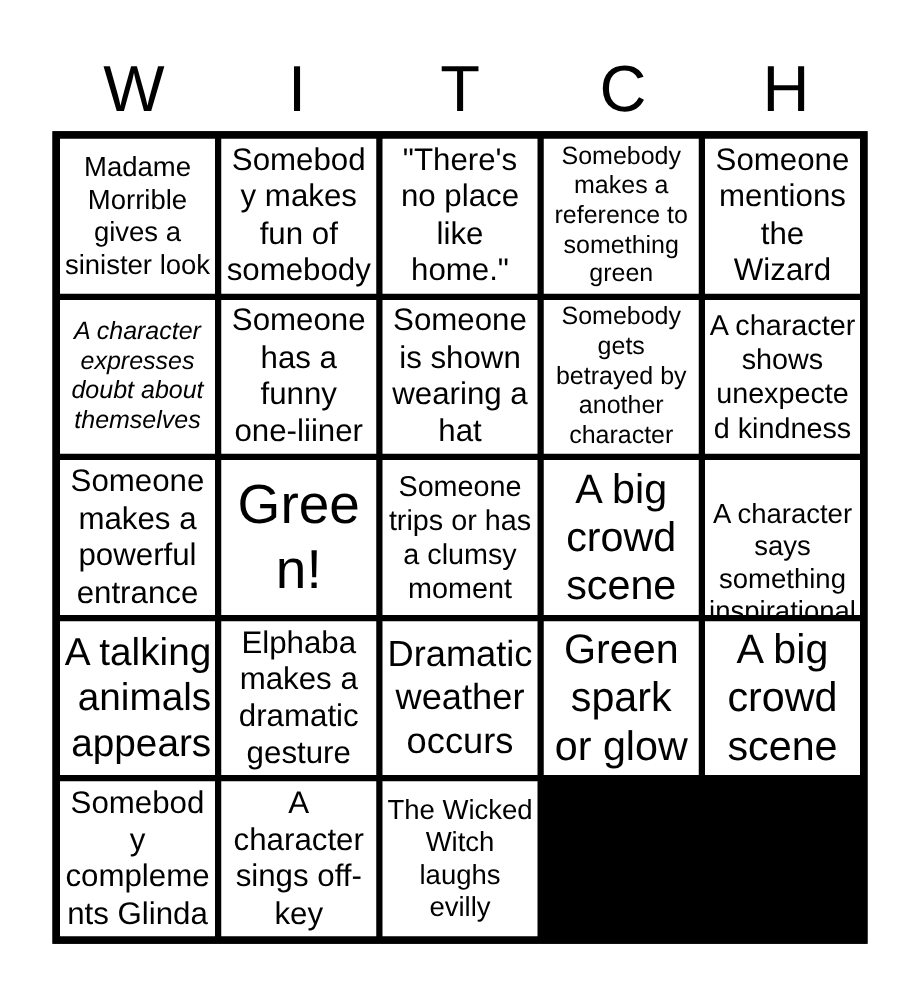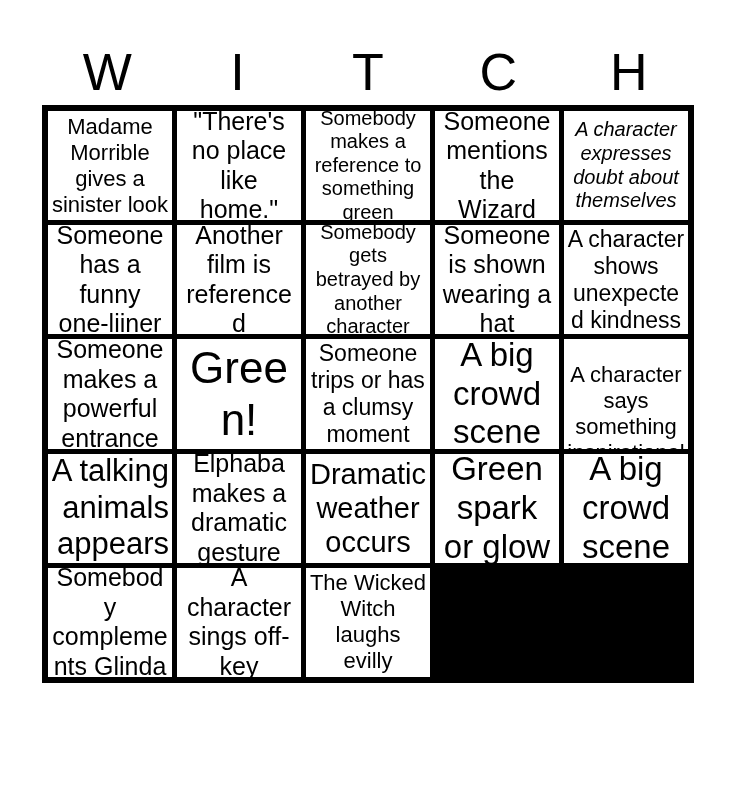--- a/index.html
+++ b/index.html
@@ -29,21 +29,21 @@
     text-align: center;
     font-size: 52px;
     line-height: 1;
     font-weight: 400;
   }
   .grid {
     display: grid;
     grid-template-columns: repeat(5, 1fr);
     grid-template-rows: repeat(5, 1fr);
     width: 652px;
-    height: 578px;
+    height: 650px;
     background: #000000;
     gap: 5px;
     border: 6px solid #000000;
   }
   .cell {
     background: #ffffff;
     display: flex;
     align-items: center;
     justify-content: center;
     padding: 3px;
@@ -68,43 +68,43 @@
     <div class="letter">T</div>
     <div class="letter">C</div>
     <div class="letter">H</div>
   </div>
 
   <div class="grid">
     <div class="cell">
         <div class="cell-text" style="font-size: 22px;">Madame Morrible gives a sinister look</div>
       </div>
     <div class="cell">
+        <div class="cell-text" style="font-size: 25px;">Somebody makes fun of somebody</div>
+      </div>
+    <div class="cell">
         <div class="cell-text" style="font-size: 25px;">"There's no place like home."</div>
       </div>
     <div class="cell">
         <div class="cell-text" style="font-size: 20px; text-align: center;">Somebody makes a reference to something green</div>
       </div>
     <div class="cell">
         <div class="cell-text" style="font-size: 25px;">Someone mentions the Wizard</div>
       </div>
 
     <div class="cell">
         <div class="cell-text" style="font-size: 20px; font-style: italic;">A character expresses doubt about themselves</div>
       </div>
     <div class="cell">
         <div class="cell-text" style="font-size: 25px;">Someone has a funny one-liiner</div>
       </div>
     <div class="cell">
-        <div class="cell-text" style="font-size: 25px;">Another film is referenced</div>
+        <div class="cell-text" style="font-size: 25px;">Someone is shown wearing a hat</div>
       </div>
     <div class="cell">
         <div class="cell-text" style="font-size: 20px;">Somebody gets betrayed by another character</div>
-      </div>
-    <div class="cell">
-        <div class="cell-text" style="font-size: 25px;">Someone is shown wearing a hat</div>
       </div>
 
     <div class="cell">
         <div class="cell-text" style="font-size: 23px;">A character shows unexpected kindness</div>
       </div>
     <div class="cell">
         <div class="cell-text" style="font-size: 25px;">Someone makes a powerful entrance</div>
       </div>
     <div class="cell">
         <div class="cell-text" style="font-size: 44px;">Green!</div>

